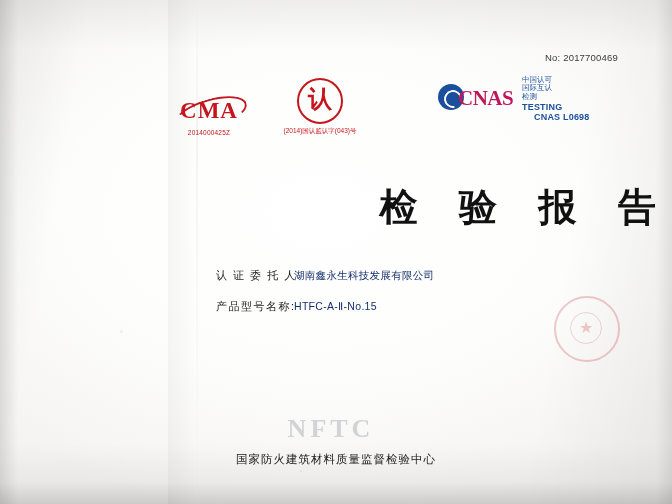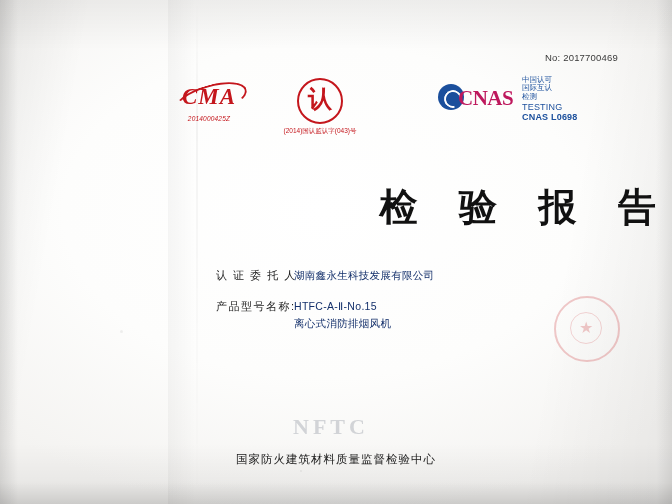--- a/index.html
+++ b/index.html
@@ -72,24 +72,23 @@
     position: absolute;
     left: 170px;
     top: 72px;
     width: 380px;
     height: 66px;
   }
 
   
   .cma {
     position: absolute;
-    left: 0; top: 10px;
+    left: 0; top: 24px;
     width: 78px;
     text-align: center;
-    font-style: italic;
   }
   .cma-mark {
     position: relative;
     width: 74px; height: 30px;
     margin: 0 auto;
   }
   .cma-mark .letters {
     position: absolute; inset: 0;
     color: #c4161c;
     font-family: "Liberation Serif", serif;
@@ -220,22 +219,22 @@
   .cnas-right {
     position: absolute;
     left: 352px; top: 4px;
     width: 72px;
     color: #1b4f9c;
     line-height: 1.12;
   }
   .cnas-right .cn1 { font-size: 7.5px; }
   .cnas-right .cn2 { font-size: 7.5px; }
   .cnas-right .cn3 { font-size: 7.5px; }
-  .cnas-right .en1 { font-size: 9px; font-weight: 400; margin-top: 1px; letter-spacing: 0.2px; }
-  .cnas-right .en2 { font-size: 9px; font-weight: 700; letter-spacing: 0.2px; }
+  .cnas-right .en1 { font-size: 9px; font-weight: 700; margin-top: 1px; letter-spacing: 0.2px; }
+  .cnas-right .en2 { font-size: 9px; font-weight: 700; letter-spacing: 0.2px; margin-left: 12px; }
 
   
   .title {
     position: absolute;
     left: 0; right: 0;
     top: 182px;
     text-align: right;
     font-family: "Liberation Serif", serif;
     font-size: 38px;
     font-weight: 700;
@@ -275,21 +274,21 @@
   }
   .field-block { display: block; }
 
   
   .watermark {
     position: absolute;
     left: 0; right: 10px;
     top: 414px;
     text-align: center;
     font-family: "Liberation Serif", serif;
-    font-size: 22px;
+    font-size: 26px;
     font-weight: 700;
     letter-spacing: 4px;
     color: rgba(150,155,165,0.40);
   }
 
   
   .footer-org {
     position: absolute;
     left: 0; right: 0;
     top: 452px;
@@ -389,21 +388,20 @@
         <div class="field-label">认 证 委 托 人:</div>
         <div class="field-value">湖南鑫永生科技发展有限公司</div>
       </div>
     </div>
 
     <div class="field-block">
       <div class="field-row" style="margin-bottom:0;">
         <div class="field-label">产品型号名称:</div>
         <div class="field-value">HTFC-A-Ⅱ-No.15</div>
       </div>
-      <div class="field-value sub">离心式消防排烟风机</div>
     </div>
 
   </div>
 
   <div class="stamp">
     <div class="stamp-star">★</div>
   </div>
 
   <div class="watermark">NFTC</div>
   <div class="footer-org">国家防火建筑材料质量监督检验中心</div>

